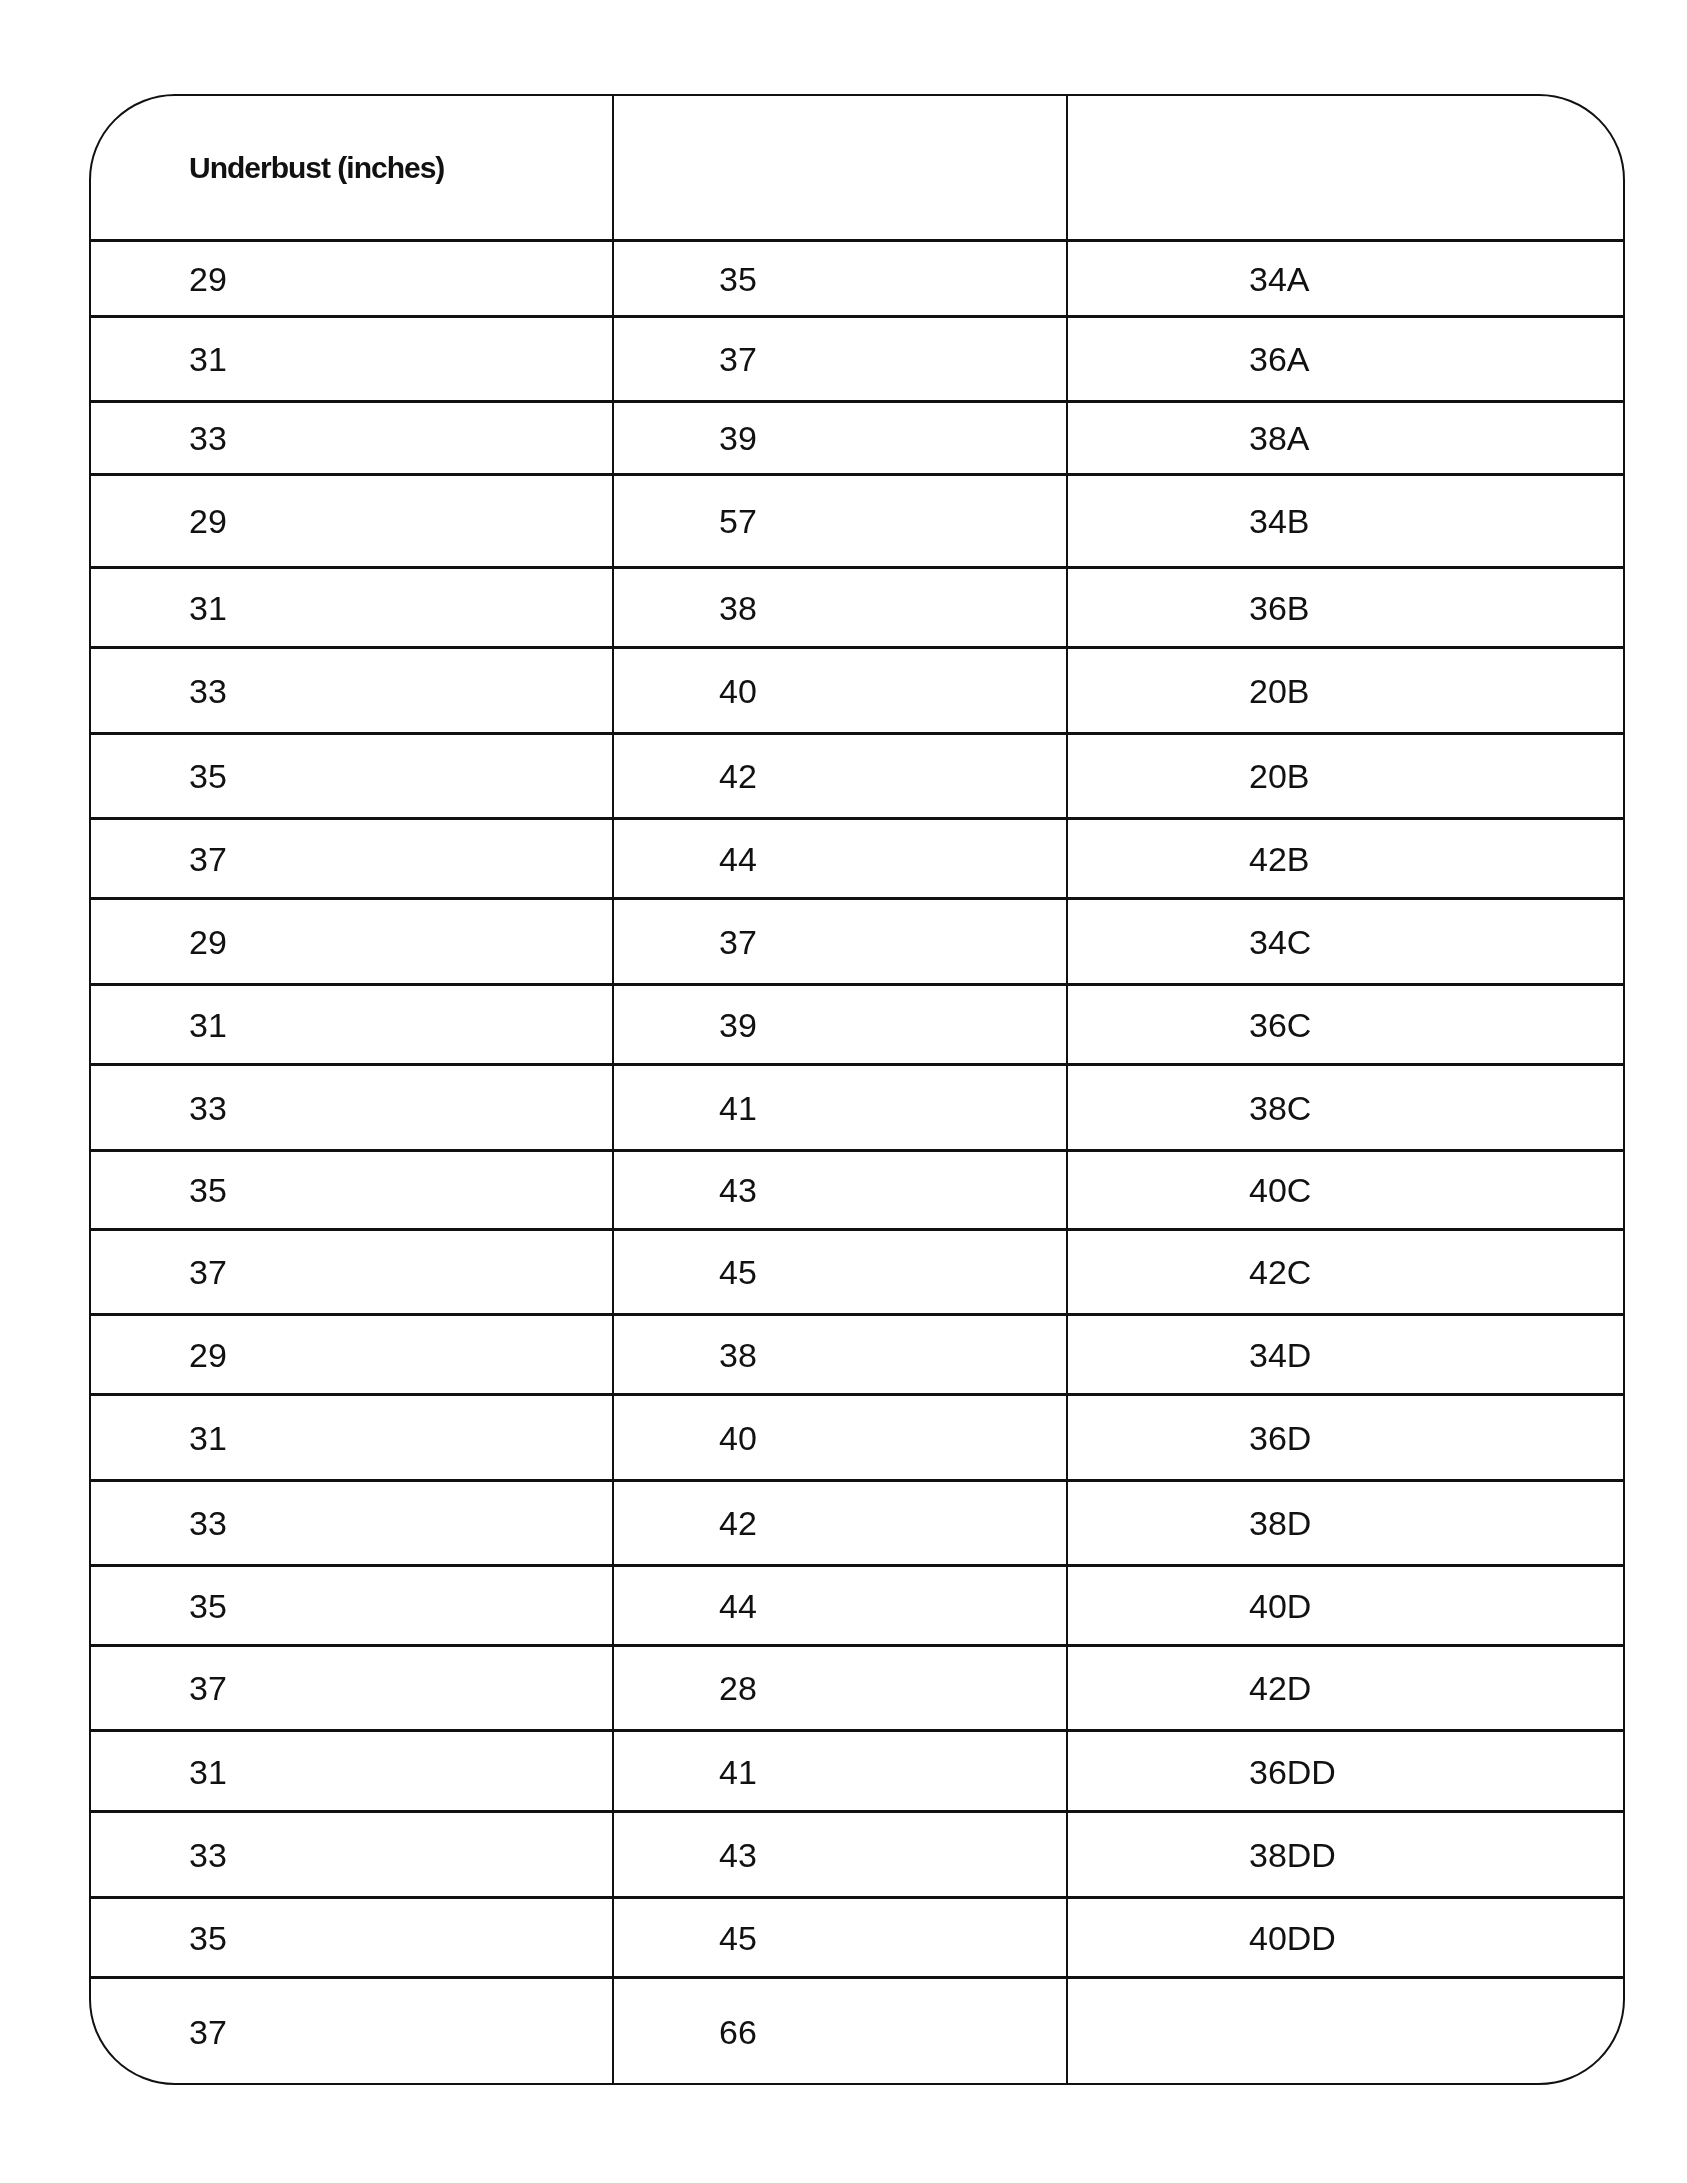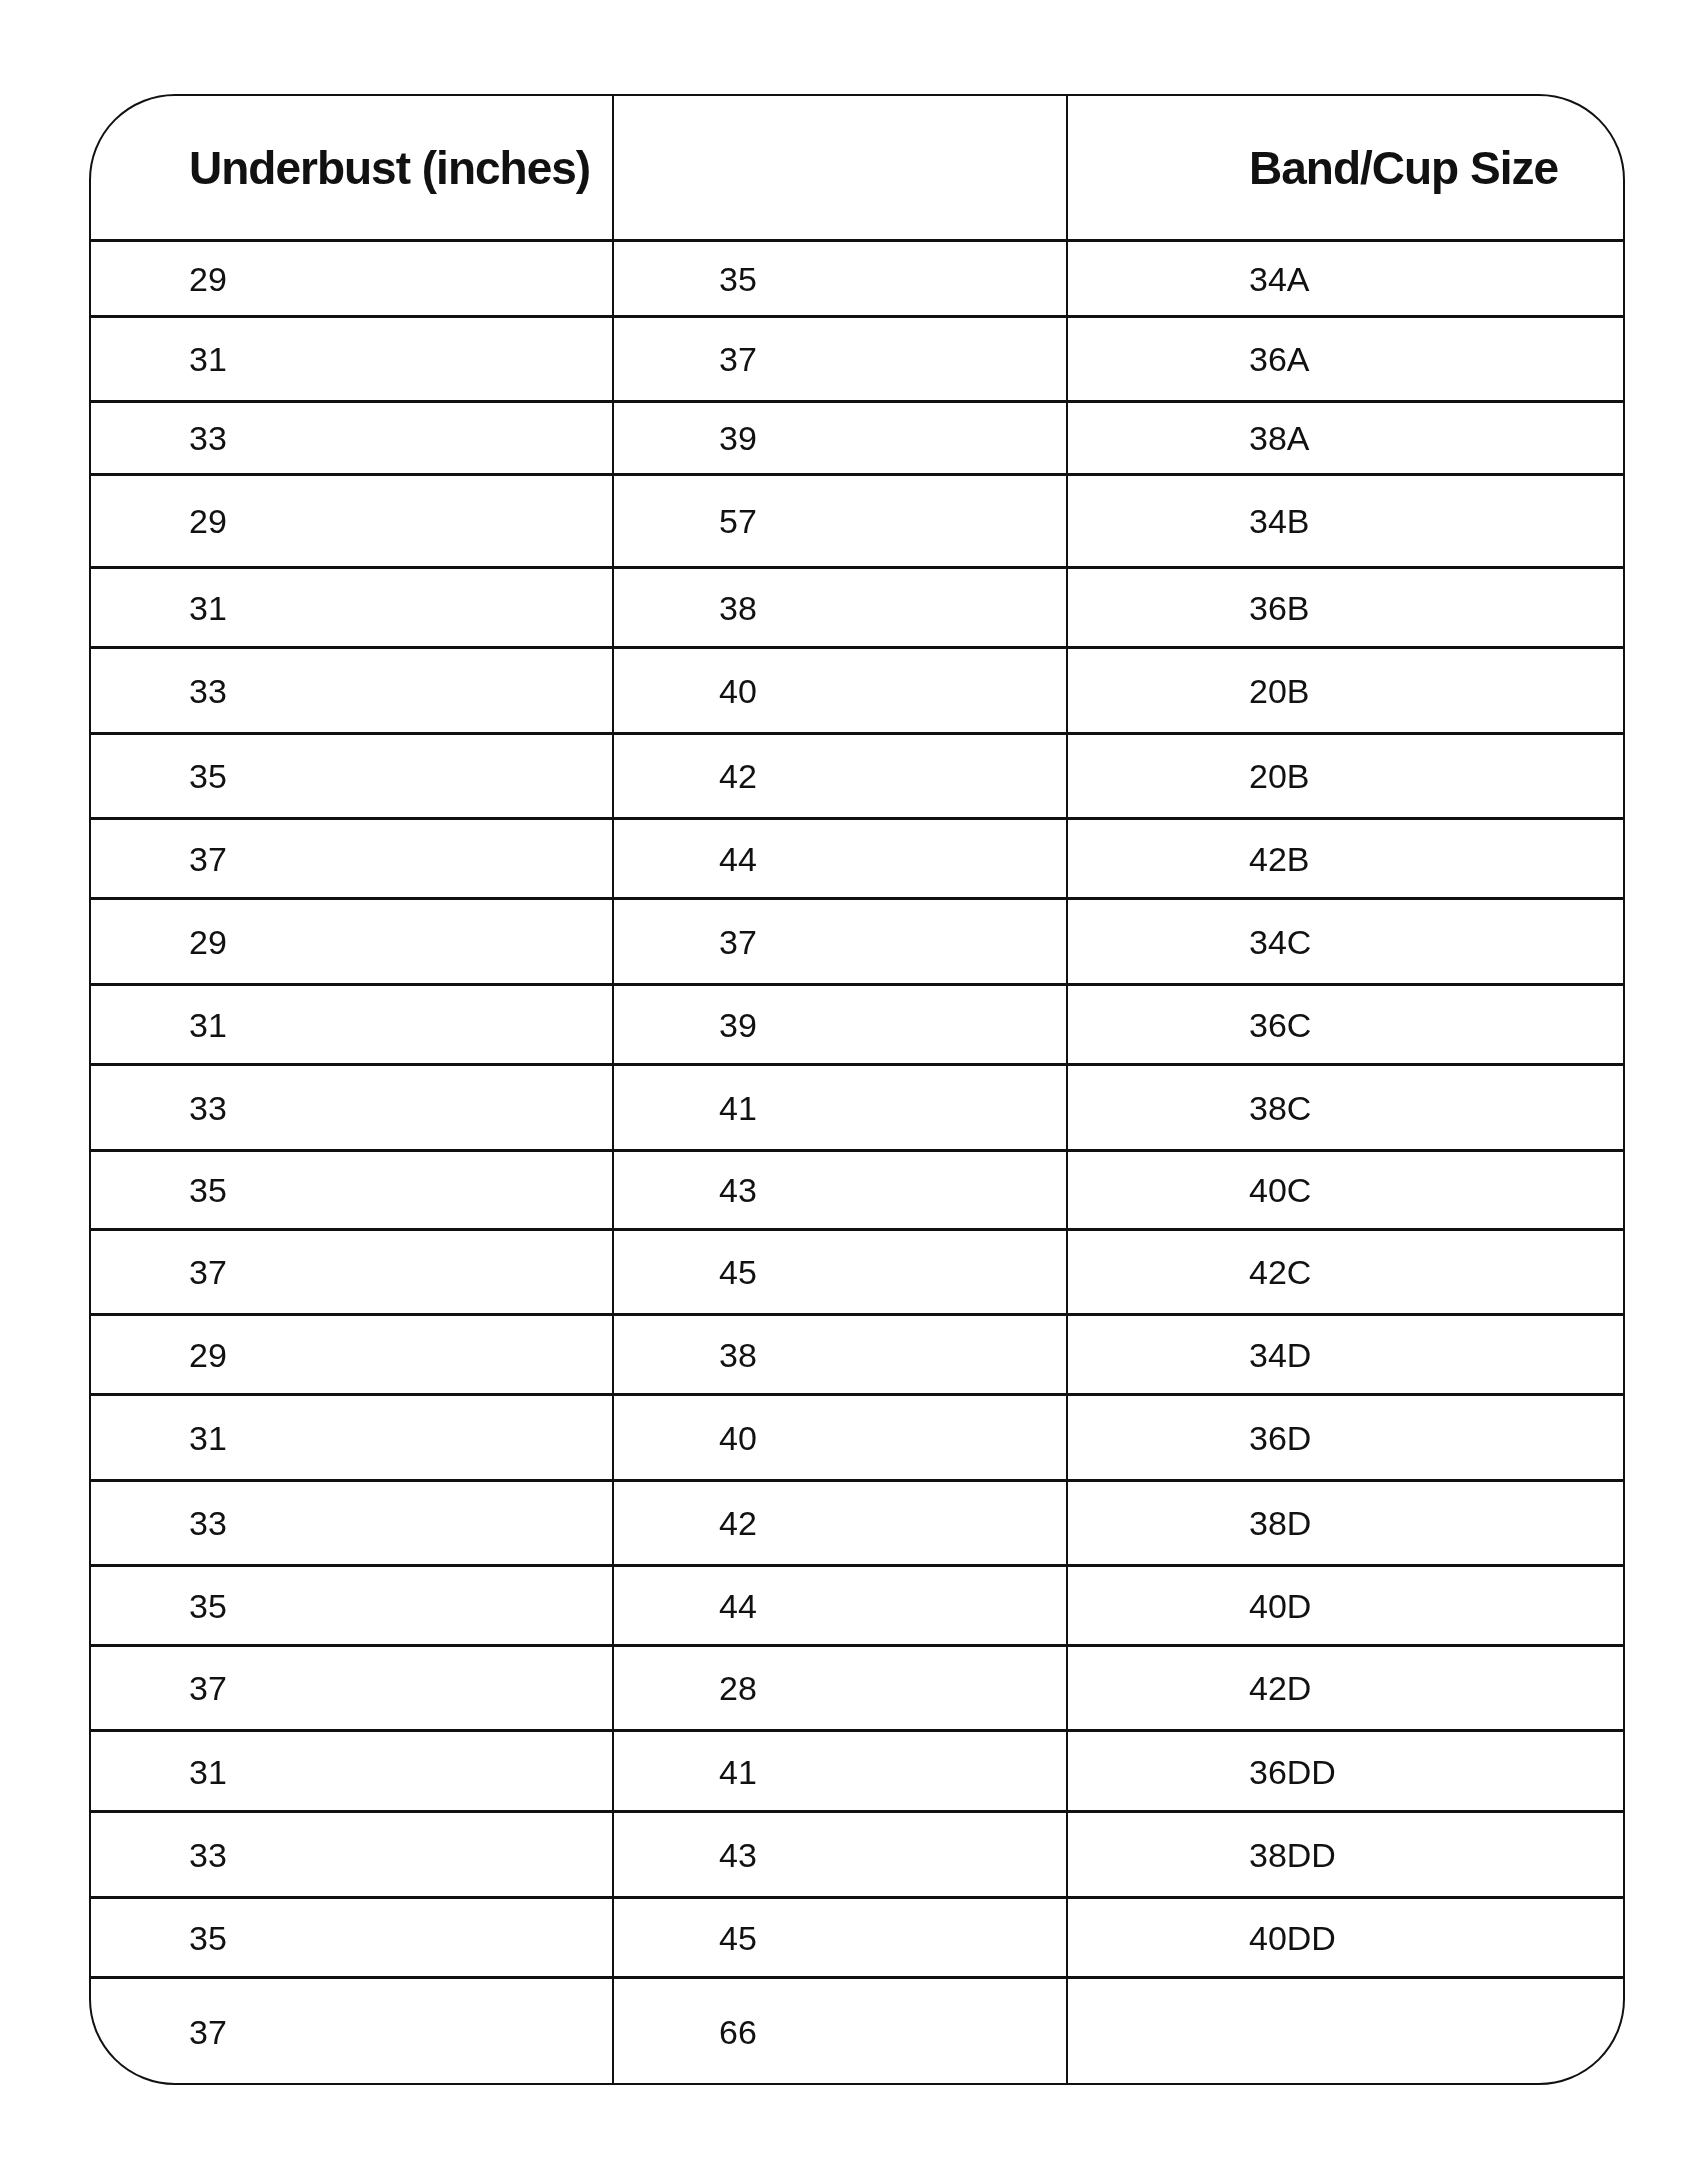--- a/index.html
+++ b/index.html
@@ -5,36 +5,35 @@
   html, body { margin:0; padding:0; background:#ffffff; }
   body { width:1687px; height:2183px; position:relative; overflow:hidden; font-family:"Liberation Sans", sans-serif; color:#111; }
   .table-frame {
     position:absolute; left:89px; top:94px; width:1536px; height:1991px;
     border:2.6px solid #111; border-radius:86px; box-sizing:border-box; overflow:hidden; background:#fff;
   }
   .vline { position:absolute; top:0; bottom:0; width:2px; background:#111; }
   .hline { position:absolute; left:0; right:0; height:3.3px; background:#111; }
   .row { position:absolute; left:0; right:0; }
   .cell { position:absolute; top:0; bottom:0; display:flex; align-items:center; white-space:nowrap; }
-  .hdr { font-weight:700; font-size:46px; letter-spacing:-1px; }
+  .hdr { font-weight:700; font-size:30px; letter-spacing:-1px; }
   .dat { font-size:34px; font-weight:400; }
   .c1 { left:98px; }
   .c2 { left:628px; }
   .c3 { left:1158px; }
 </style>
 </head>
 <body>
 
 <div class="table-frame" id="frame">
   <div class="vline" style="left:521px;"></div>
   <div class="vline" style="left:975px;"></div>
 
   <div class="row" style="top:0; height:144px;">
     <div class="cell hdr c1">Underbust (inches)</div>
-    <div class="cell hdr c3">Band/Cup Size</div>
   </div>
   <div id="rows">
       <div class="hline" style="top:143px;"></div>
       <div class="hline" style="top:219px;"></div>
       <div class="hline" style="top:304px;"></div>
       <div class="hline" style="top:377px;"></div>
       <div class="hline" style="top:470px;"></div>
       <div class="hline" style="top:550px;"></div>
       <div class="hline" style="top:636px;"></div>
       <div class="hline" style="top:721px;"></div>

